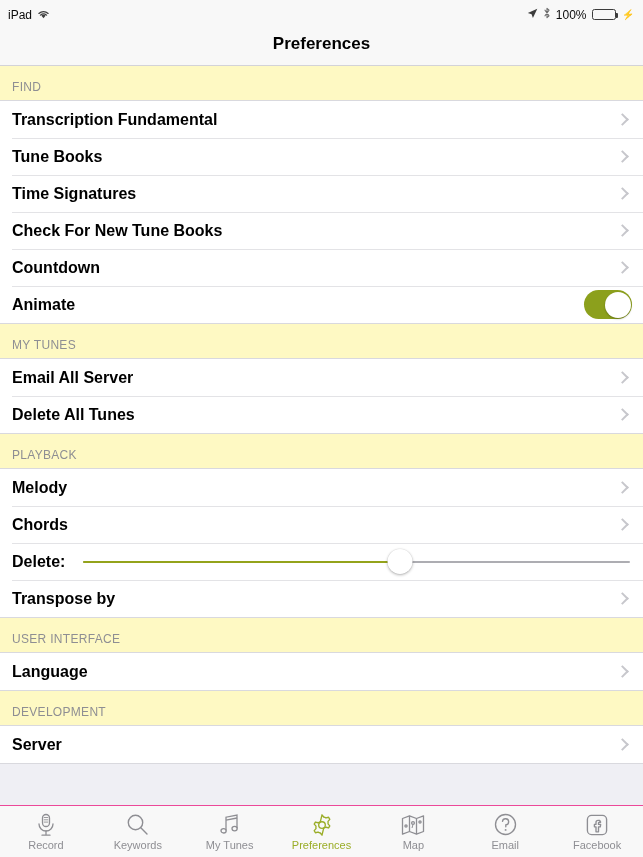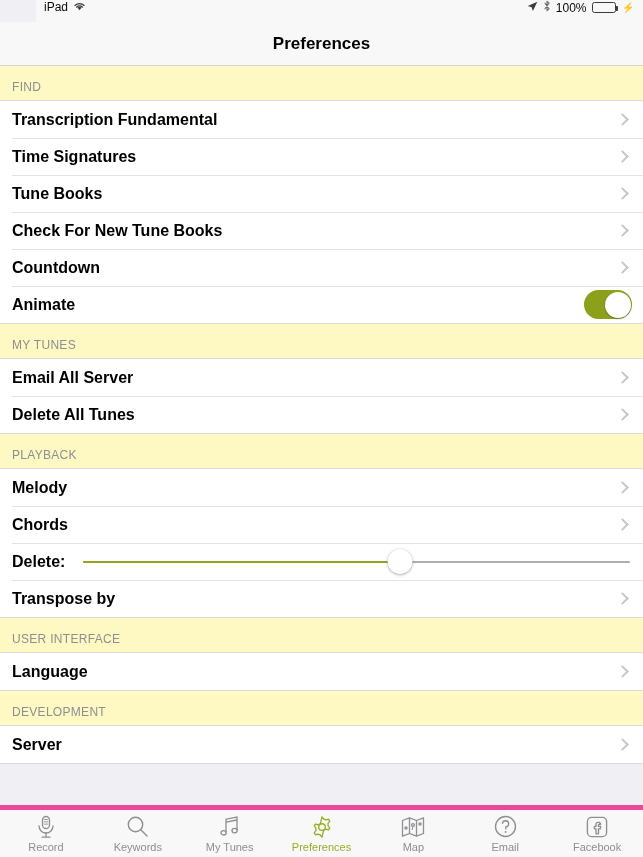--- a/index.html
+++ b/index.html
@@ -8,22 +8,22 @@
     font-family:"Liberation Sans", sans-serif;
     background:#efeff4;
     overflow:hidden;
     -webkit-font-smoothing:antialiased;
   }
   .screen { width:643px; height:857px; display:flex; flex-direction:column; position:relative; }
 
   
   .statusbar {
     height:22px; background:#f8f8f8;
-    display:flex; align-items:flex-start; justify-content:space-between;
-    padding:0 8px; font-size:12px; color:#0b0b0b; flex:0 0 22px;margin-left:36px;
+    display:flex; align-items:flex-end; justify-content:space-between;
+    padding:0 8px; font-size:12px; color:#0b0b0b; flex:0 0 22px;
   }
   .sb-left, .sb-right { display:flex; align-items:center; gap:5px; }
   .sb-center { position:absolute; left:0; right:0; text-align:center; font-size:12px; font-weight:600; color:#0b0b0b; pointer-events:none; }
   .sb-text { font-size:12px; letter-spacing:0; }
   .wifi { display:inline-block; }
   .battery { width:24px; height:11px; border:1px solid #3c3c3c; border-radius:2.5px; position:relative; padding:1px; }
   .battery::after { content:""; position:absolute; right:-3px; top:3px; width:2px; height:5px; background:#3c3c3c; border-radius:0 1px 1px 0; }
   .battery-fill { width:100%; height:100%; background:#4cd964; border-radius:1px; }
   .bolt { font-size:10px; color:#3c3c3c; margin-left:2px; }
 
@@ -70,21 +70,21 @@
   .slider-track { position:absolute; left:0; right:0; height:2px; background:#adadb2; border-radius:1px; }
   .slider-fill { position:absolute; left:0; height:2px; background:#94a31b; border-radius:1px; }
   .slider-thumb {
     position:absolute; width:25px; height:25px; border-radius:50%; background:#fff;
     box-shadow:0 1px 3px rgba(0,0,0,.3), 0 0 0 0.5px rgba(0,0,0,.06); transform:translateX(-50%);
   }
 
   
   .tabbar {
     height:52px; flex:0 0 52px; background:#f8f8f8;
-    border-top:5px solid #ec4899; display:flex; align-items:stretch;
+    border-top:1px solid #ec4899; display:flex; align-items:stretch;
   }
   .tab { flex:1 1 0; display:flex; flex-direction:column; align-items:center; justify-content:center; gap:2px; color:#8e8e93; }
   .tab .tab-icon { height:25px; display:flex; align-items:center; justify-content:center; }
   .tab .tab-label { font-size:11px; line-height:12px; white-space:nowrap; }
   .tab.active { color:#9aad27; }
   .tab svg { display:block; }
 </style>
 </head>
 <body>
 
@@ -124,26 +124,26 @@
 
   <div class="content" id="content">
       <div class="section-header">FIND</div>
       <div class="group">
         <div class="row">
           <div class="row-label">Transcription Fundamental</div>
           <div class="row-spacer"></div>
           <div class="chevron"></div>
         </div>
         <div class="row">
+          <div class="row-label">Tune Books</div>
+          <div class="row-spacer"></div>
+          <div class="chevron"></div>
+        </div>
+        <div class="row">
           <div class="row-label">Time Signatures</div>
-          <div class="row-spacer"></div>
-          <div class="chevron"></div>
-        </div>
-        <div class="row">
-          <div class="row-label">Tune Books</div>
           <div class="row-spacer"></div>
           <div class="chevron"></div>
         </div>
         <div class="row">
           <div class="row-label">Check For New Tune Books</div>
           <div class="row-spacer"></div>
           <div class="chevron"></div>
         </div>
         <div class="row">
           <div class="row-label">Countdown</div>

